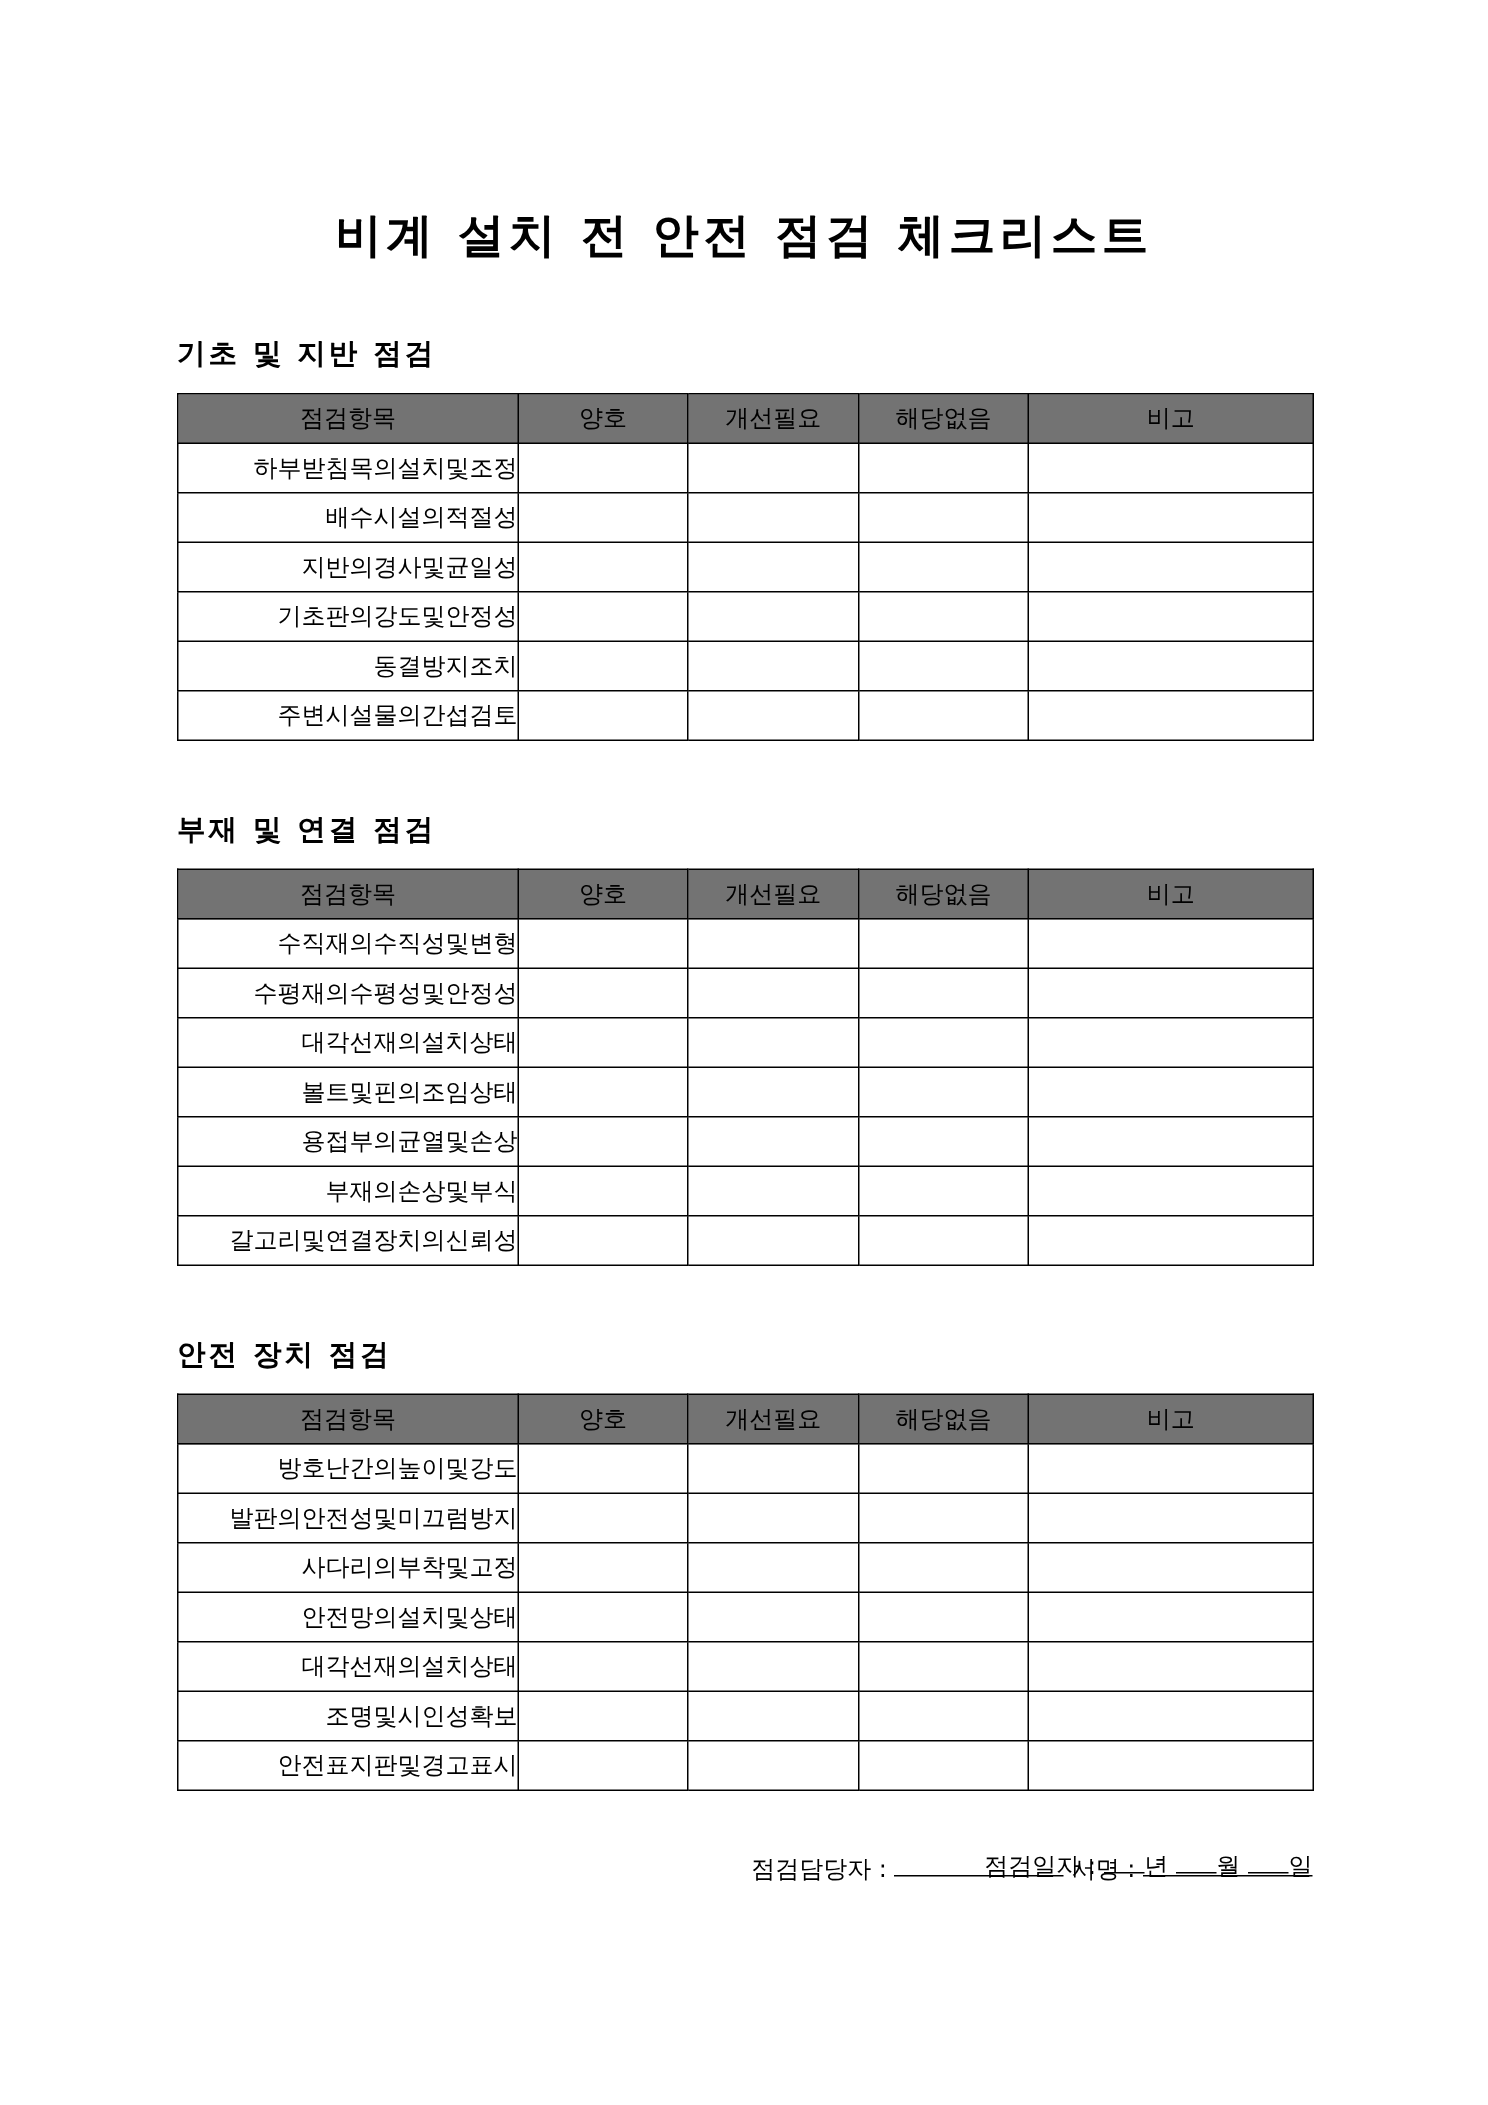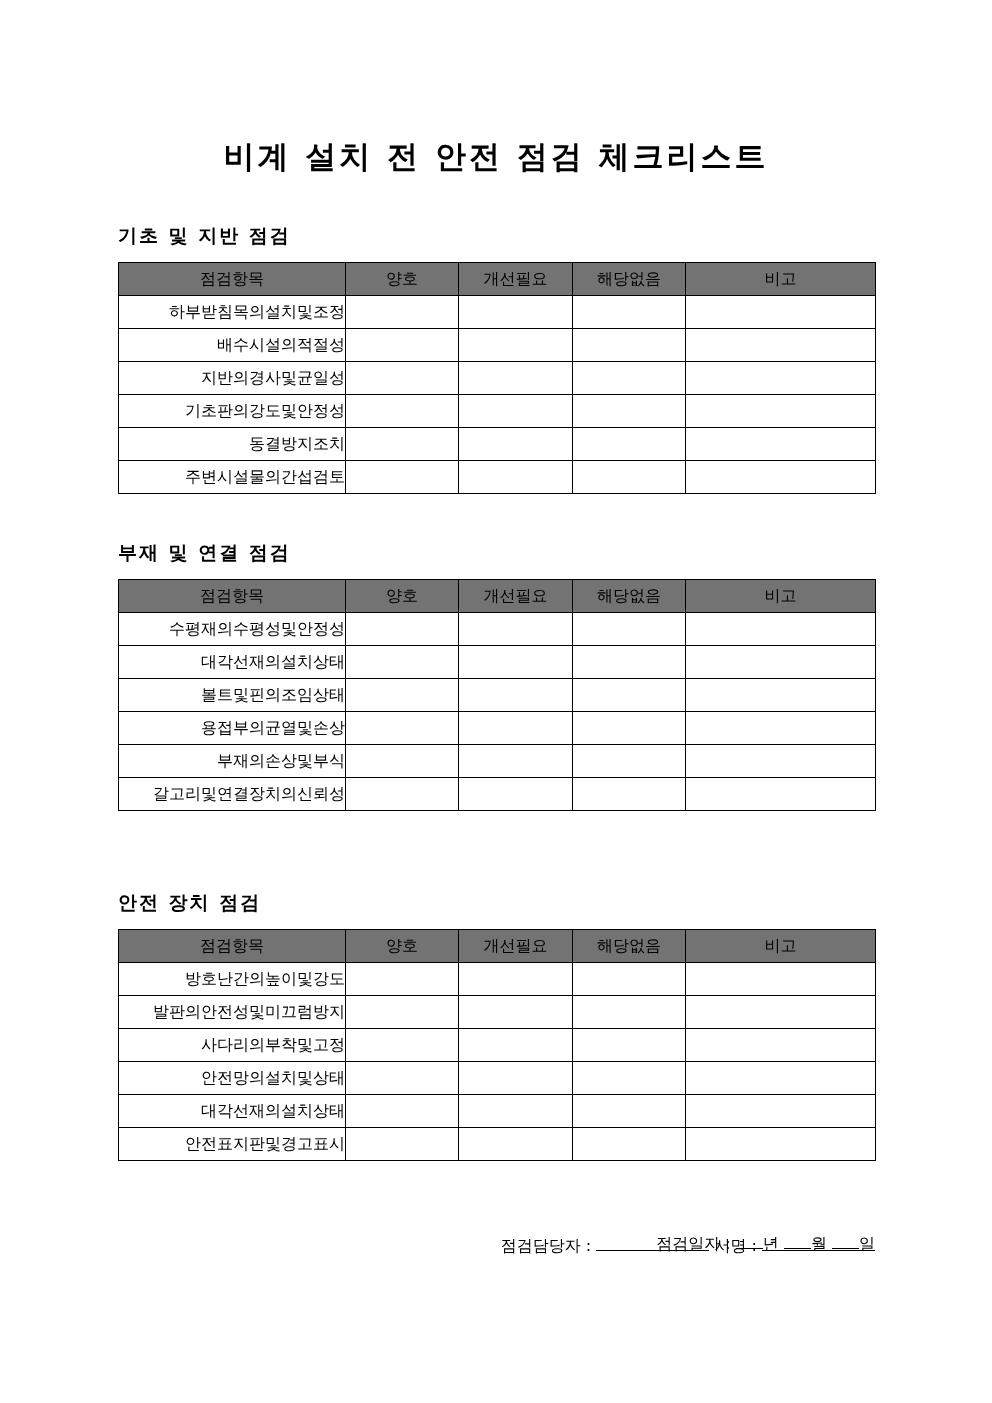--- a/index.html
+++ b/index.html
@@ -99,20 +99,27 @@
         <tr>
       <th>점검항목</th>
       <th>양호</th>
       <th>개선필요</th>
       <th>해당없음</th>
       <th>비고</th>
     </tr>
       </thead>
     <tbody>
         <tr>
+          <td class="item">수직재의수직성및변형</td>
+          <td class="cell"></td>
+          <td class="cell"></td>
+          <td class="cell"></td>
+          <td class="cell"></td>
+        </tr>
+        <tr>
           <td class="item">수평재의수평성및안정성</td>
           <td class="cell"></td>
           <td class="cell"></td>
           <td class="cell"></td>
           <td class="cell"></td>
         </tr>
         <tr>
           <td class="item">대각선재의설치상태</td>
           <td class="cell"></td>
           <td class="cell"></td>
@@ -192,20 +199,27 @@
         </tr>
         <tr>
           <td class="item">안전망의설치및상태</td>
           <td class="cell"></td>
           <td class="cell"></td>
           <td class="cell"></td>
           <td class="cell"></td>
         </tr>
         <tr>
           <td class="item">대각선재의설치상태</td>
+          <td class="cell"></td>
+          <td class="cell"></td>
+          <td class="cell"></td>
+          <td class="cell"></td>
+        </tr>
+        <tr>
+          <td class="item">조명및시인성확보</td>
           <td class="cell"></td>
           <td class="cell"></td>
           <td class="cell"></td>
           <td class="cell"></td>
         </tr>
         <tr>
           <td class="item">안전표지판및경고표시</td>
           <td class="cell"></td>
           <td class="cell"></td>
           <td class="cell"></td>

